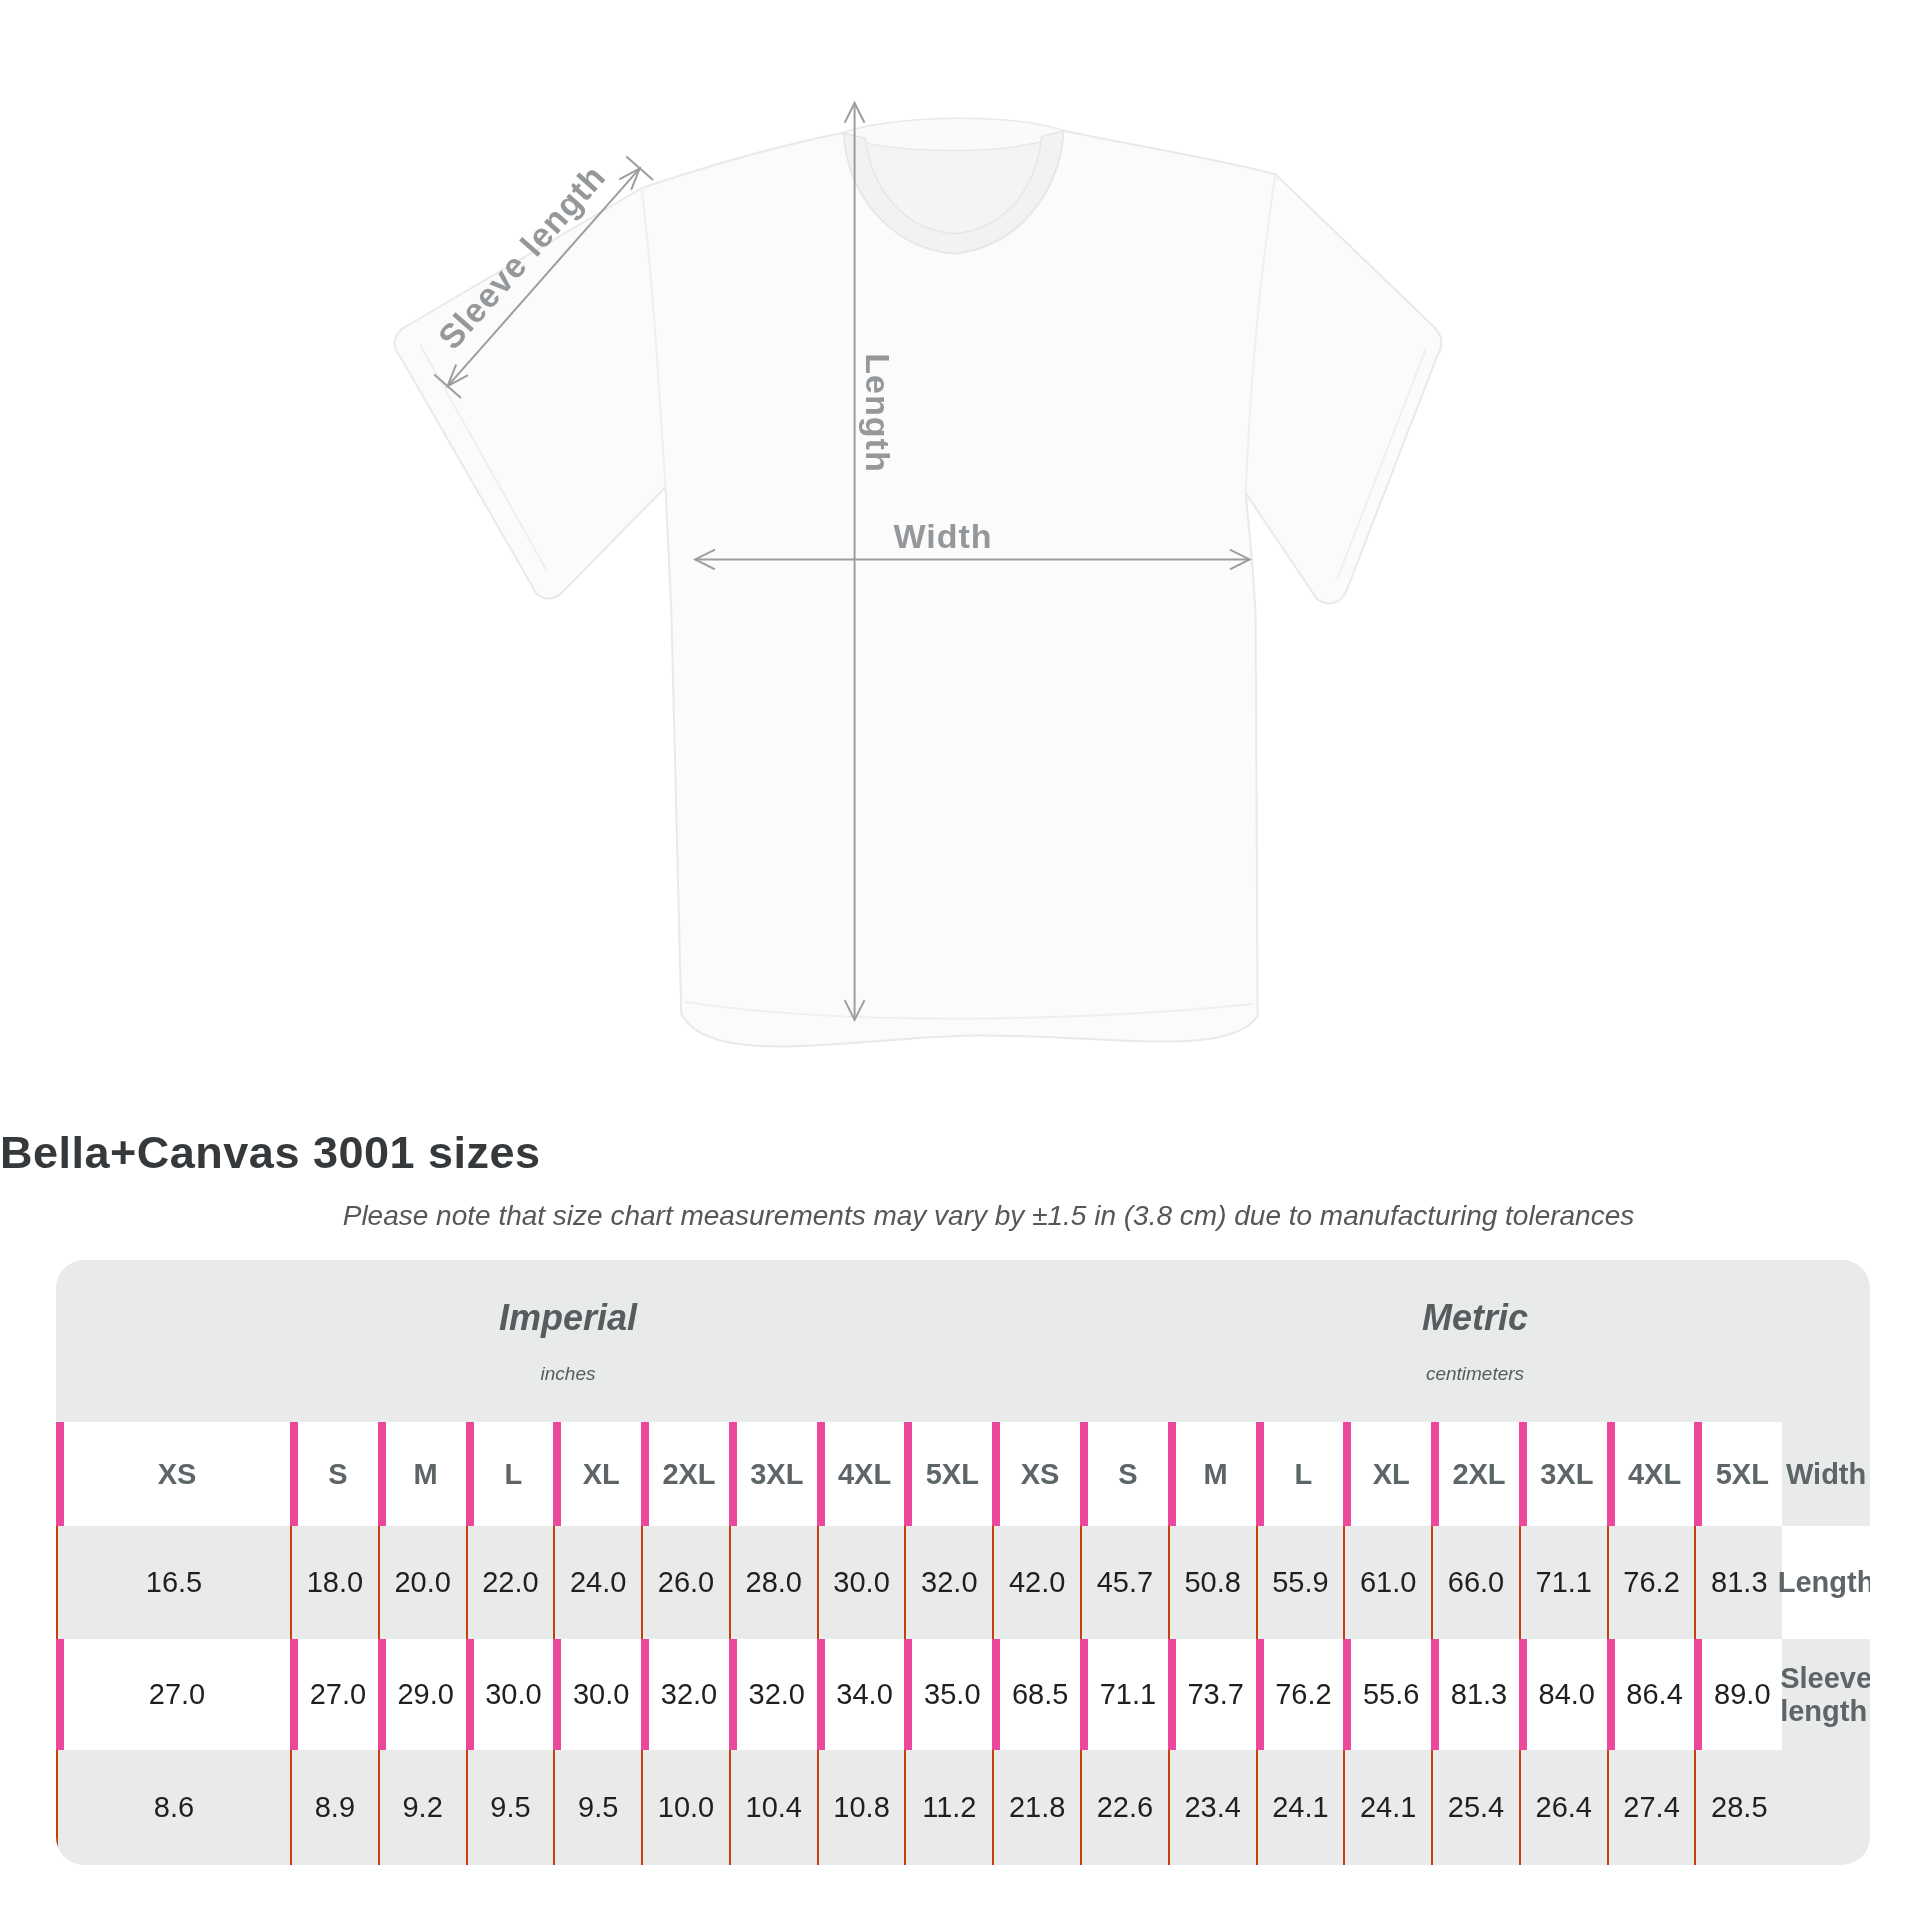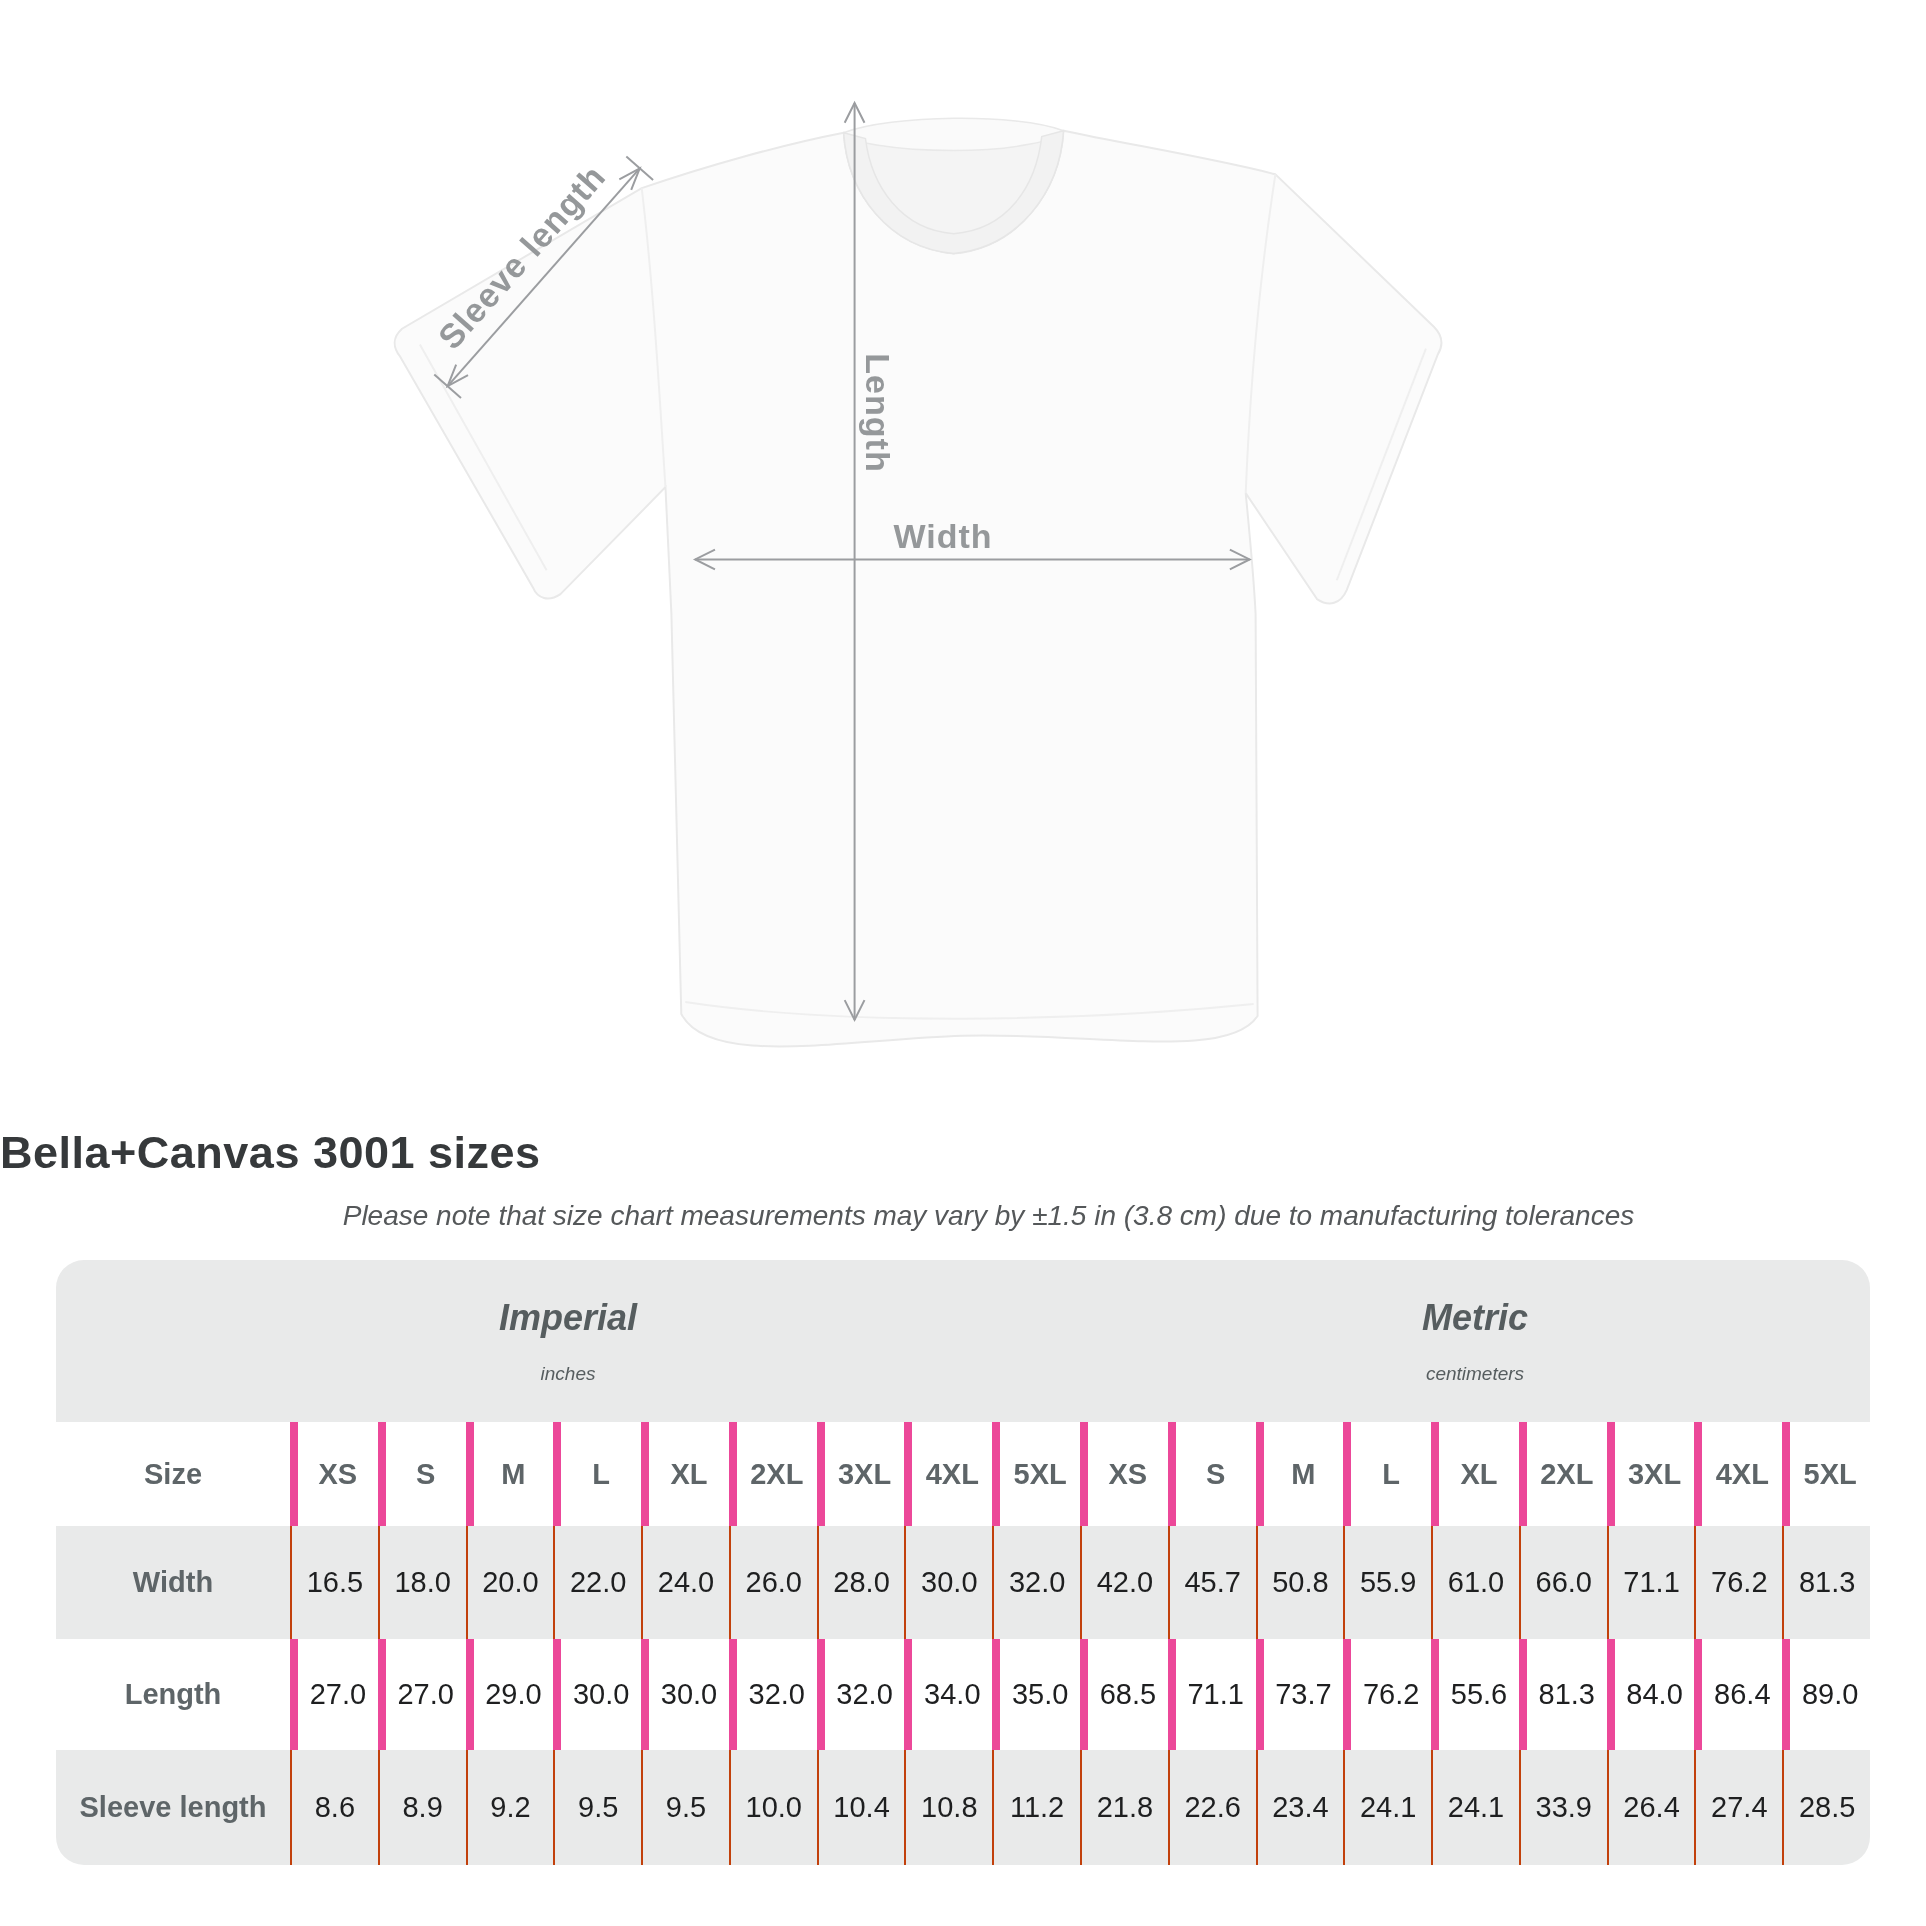--- a/index.html
+++ b/index.html
@@ -145,21 +145,20 @@
   <div class="grid" id="size-grid">
     <div class="band imperial">
       <div class="band-title">Imperial</div>
       <div class="band-sub">inches</div>
     </div>
     <div class="band metric">
       <div class="band-title">Metric</div>
       <div class="band-sub">centimeters</div>
     </div>
 
-  <div class="c tone-white lab">Size</div>
       <div class="c tone-white lab sep">XS</div>
       <div class="c tone-white lab sep">S</div>
       <div class="c tone-white lab sep">M</div>
       <div class="c tone-white lab sep">L</div>
       <div class="c tone-white lab sep">XL</div>
       <div class="c tone-white lab sep">2XL</div>
       <div class="c tone-white lab sep">3XL</div>
       <div class="c tone-white lab sep">4XL</div>
       <div class="c tone-white lab sep">5XL</div>
       <div class="c tone-white lab sep">XS</div>
@@ -217,19 +216,19 @@
       <div class="c tone-gray val sep">9.5</div>
       <div class="c tone-gray val sep">10.0</div>
       <div class="c tone-gray val sep">10.4</div>
       <div class="c tone-gray val sep">10.8</div>
       <div class="c tone-gray val sep">11.2</div>
       <div class="c tone-gray val sep">21.8</div>
       <div class="c tone-gray val sep">22.6</div>
       <div class="c tone-gray val sep">23.4</div>
       <div class="c tone-gray val sep">24.1</div>
       <div class="c tone-gray val sep">24.1</div>
-      <div class="c tone-gray val sep">33.9</div>
+      <div class="c tone-gray val sep">25.4</div>
       <div class="c tone-gray val sep">26.4</div>
       <div class="c tone-gray val sep">27.4</div>
       <div class="c tone-gray val sep">28.5</div>
     </div>
 </div>
 
 
 </body></html>

